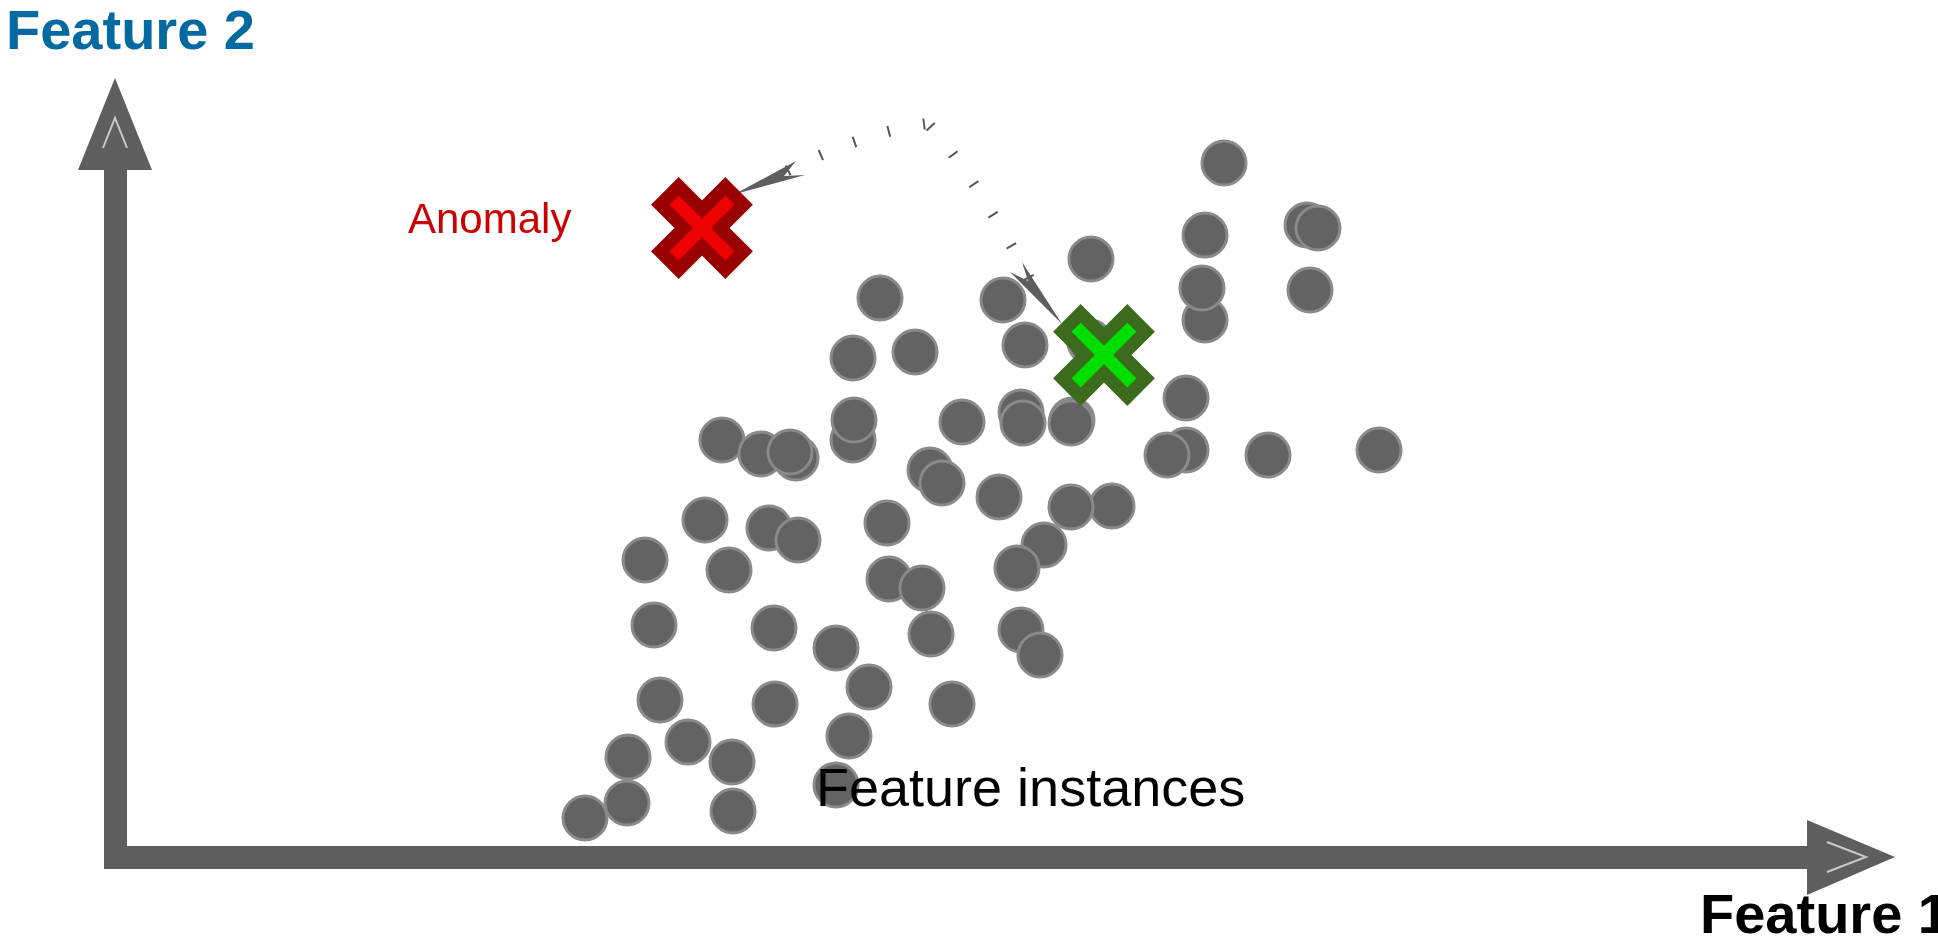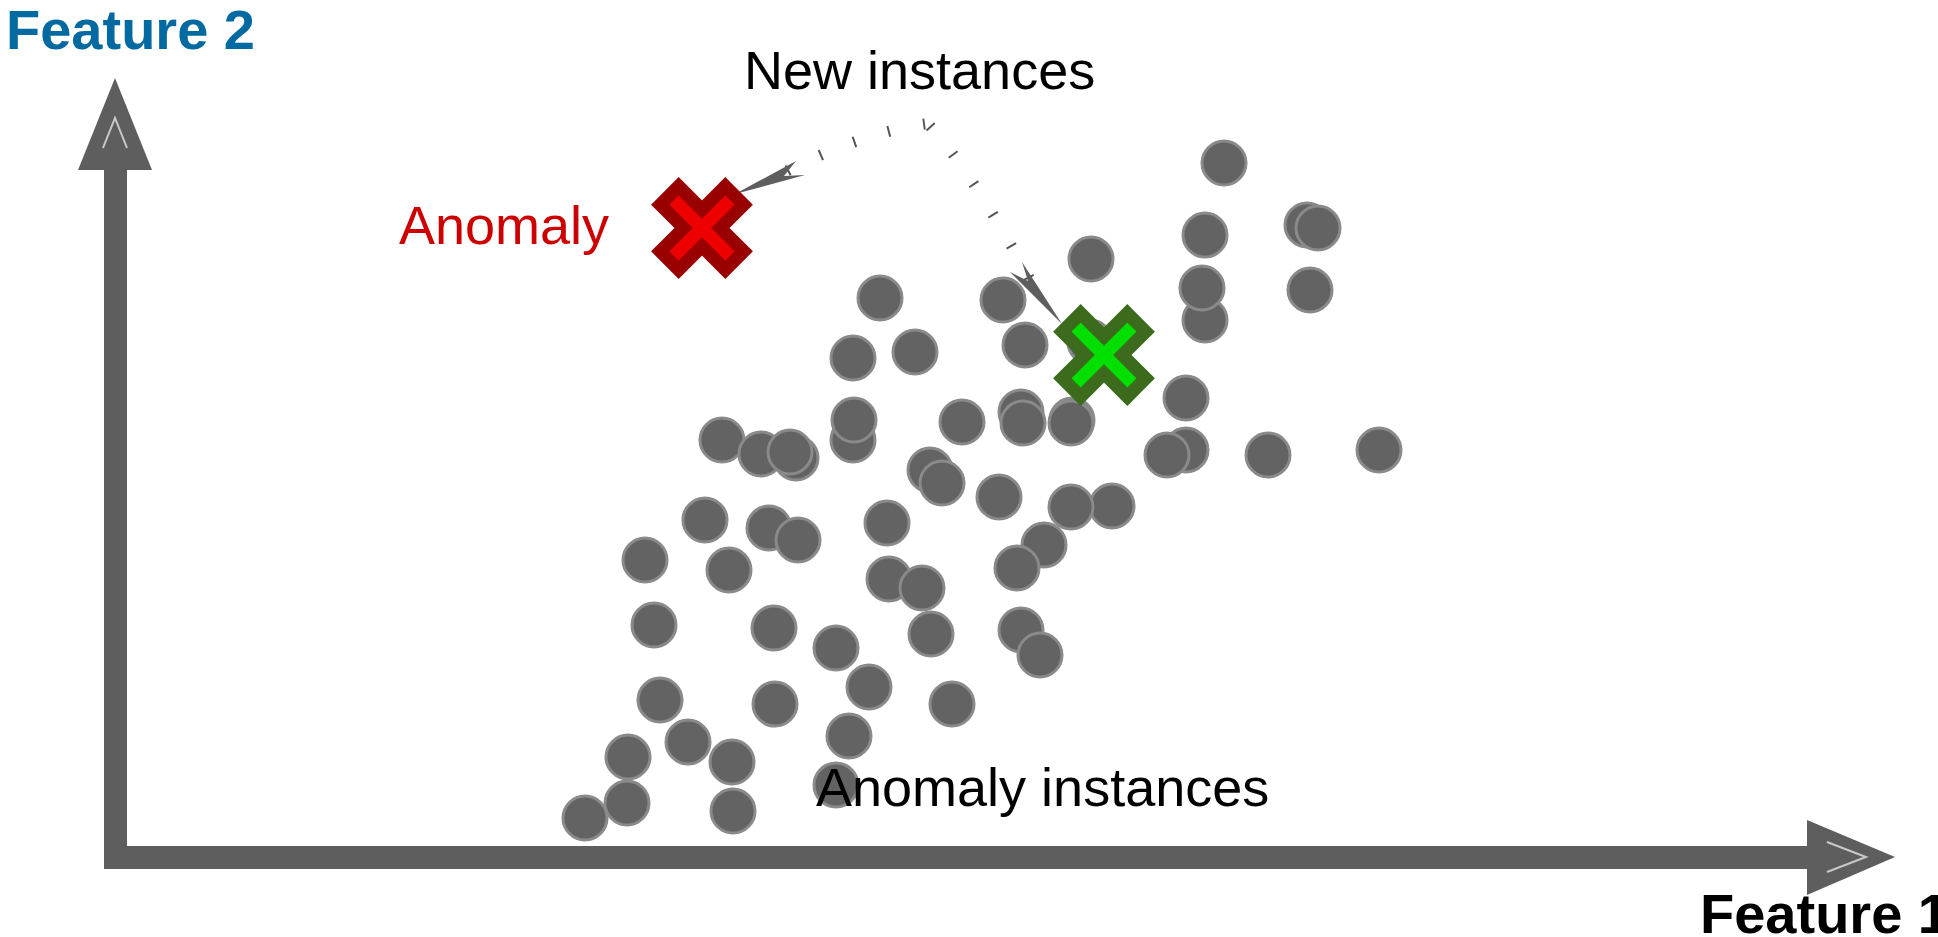--- a/index.html
+++ b/index.html
@@ -49,23 +49,23 @@
     color: #000000;
   }
   #training-instances-label {
     left: 816px;
     top: 760px;
     font-size: 54px;
     font-weight: normal;
     color: #000000;
   }
   #anomaly-label {
-    left: 399px;
+    left: 408px;
     top: 198px;
-    font-size: 54px;
+    font-size: 42px;
     font-weight: normal;
     color: #cc0000;
   }
   #normal-label {
     left: 1178px;
     top: 316px;
     font-size: 54px;
     font-weight: normal;
     color: #2d7d16;
   }
@@ -172,20 +172,19 @@
     <g transform="translate(1104,355) rotate(45)">
       <path d="M -13 -46 L 13 -46 L 13 -13 L 46 -13 L 46 13 L 13 13 L 13 46 L -13 46 L -13 13 L -46 13 L -46 -13 L -13 -13 Z" fill="#00e000" stroke="#3d6b1d" stroke-width="13" stroke-linejoin="miter"></path>
     </g>
 
   </svg>
 
   <div class="txt" id="feature2-label">Feature 2</div>
 
   <div class="txt" id="feature1-label">Feature 1</div>
 
-  <div class="txt" id="new-instances-label">New instances</div>
 
-  <div class="txt" id="training-instances-label">Anomaly instances</div>
+  <div class="txt" id="training-instances-label">Feature instances</div>
 
   <div class="txt" id="anomaly-label">Anomaly</div>
 
 
 </div>
 
 </body></html>

